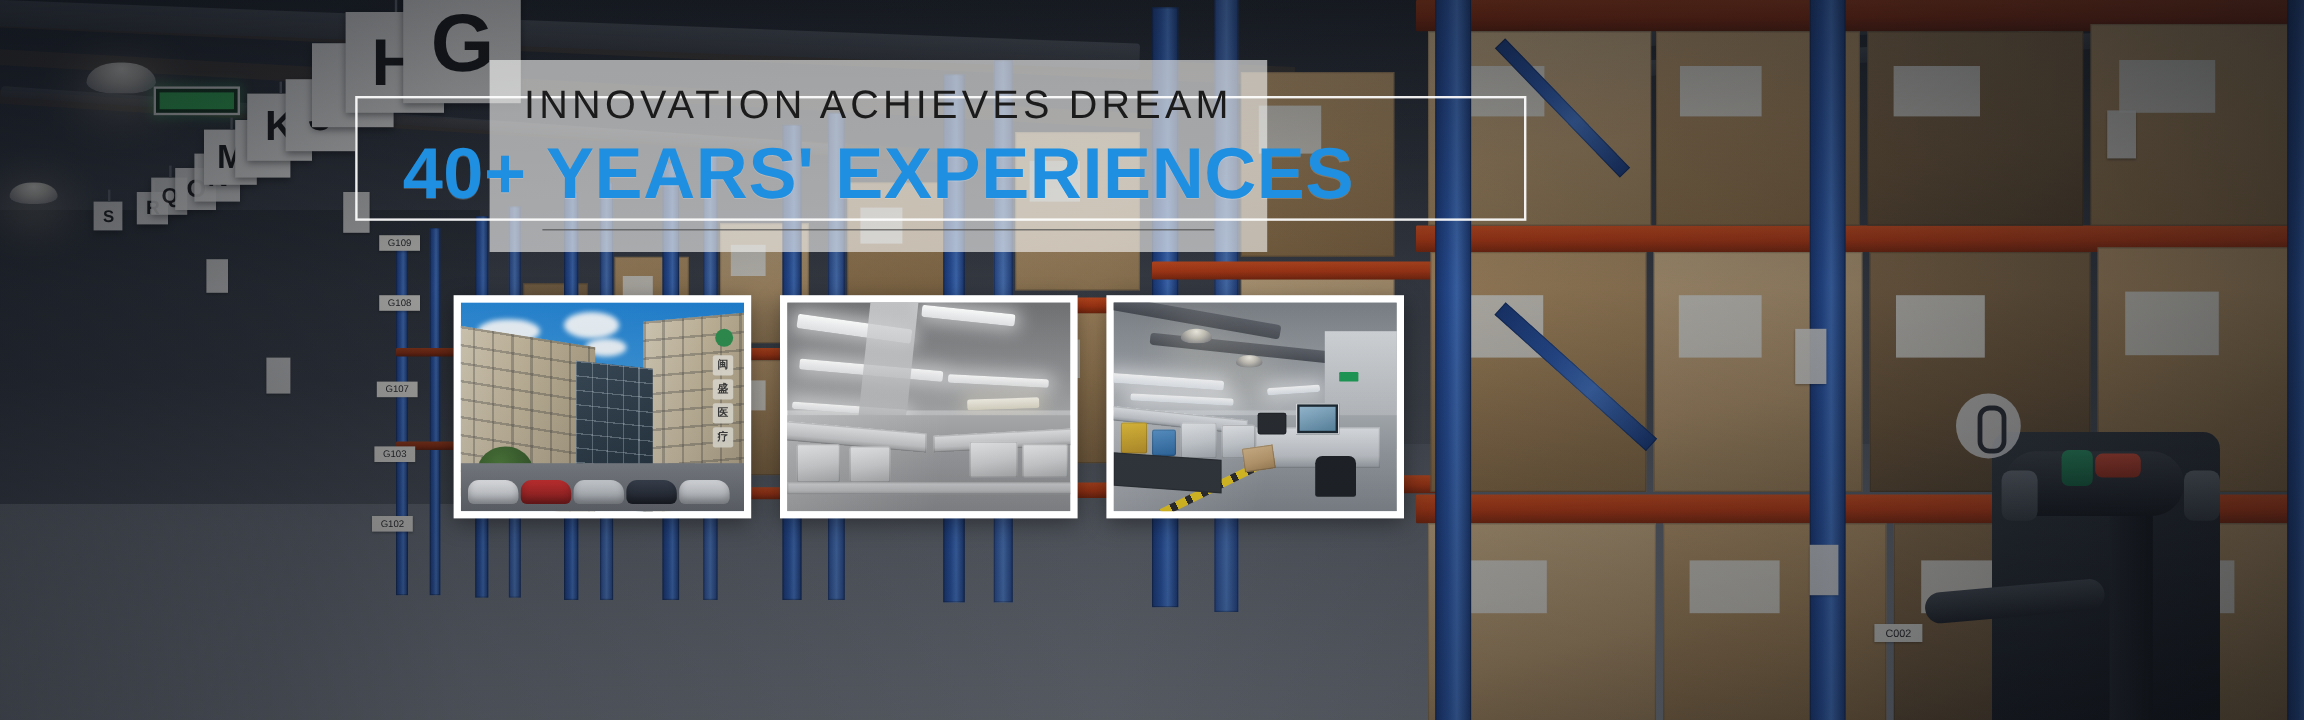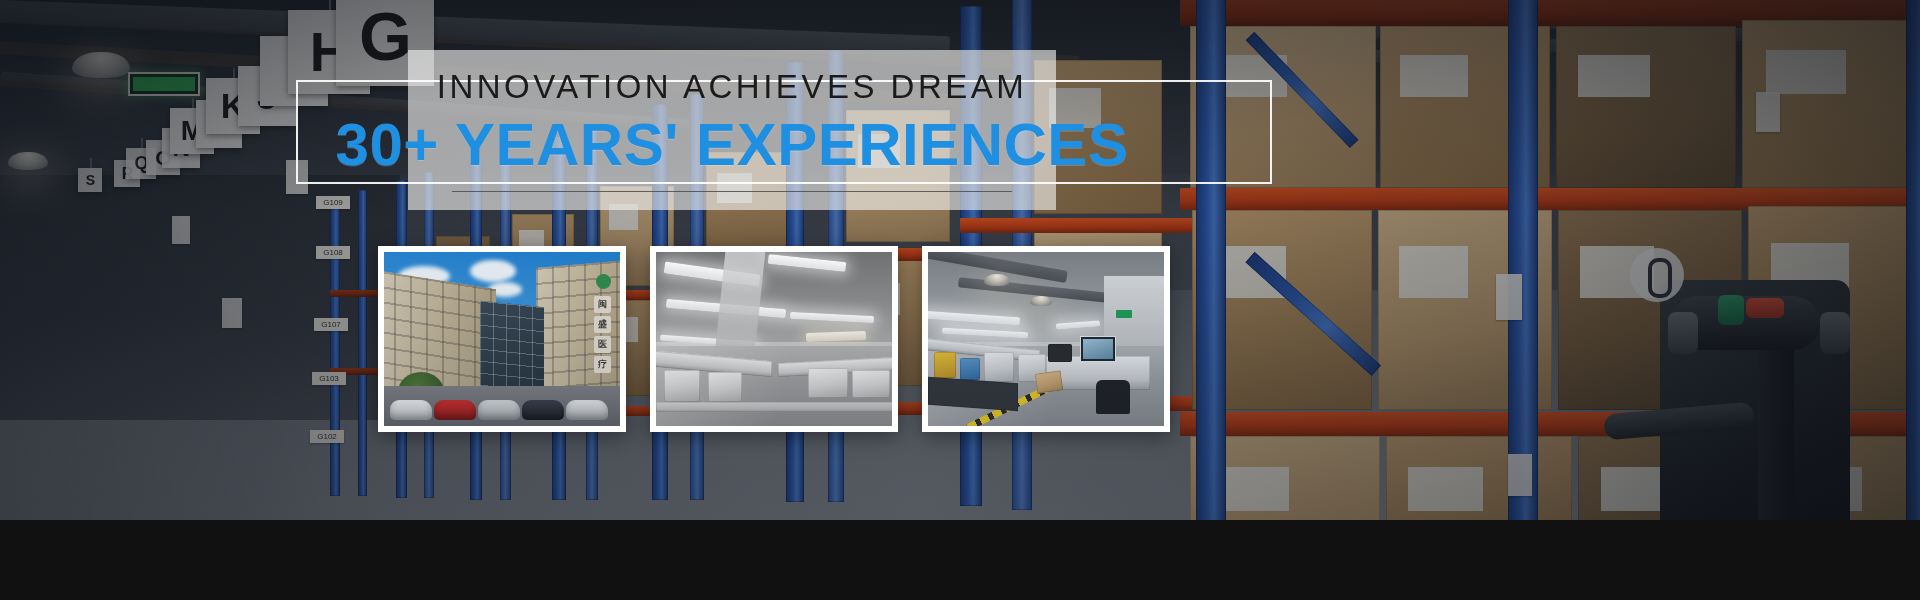--- a/index.html
+++ b/index.html
@@ -3,21 +3,21 @@
 <meta charset="utf-8">
 <style>
   html, body {
     margin: 0;
     padding: 0;
     background: #111;
   }
   .banner {
     position: relative;
     width: 1920px;
-    height: 520px;
+    height: 600px;
     overflow: hidden;
     font-family: "Liberation Sans", sans-serif;
     background: #ffffff;
   }
 
   
   .bg {
     position: absolute;
     inset: 0;
     overflow: hidden;
@@ -618,21 +618,21 @@
     </div>
 
     <div class="bg-veil"></div>
   </div>
 
   <div class="panel"></div>
   <div class="frame"></div>
 
   <div class="headline-wrap">
     <div class="line-top">INNOVATION  ACHIEVES  DREAM</div>
-    <div class="line-main">30+ YEARS' EXPERIENCES</div>
+    <div class="line-main">40+ YEARS' EXPERIENCES</div>
     <div class="rule"></div>
   </div>
 
   <div class="thumbs">
 
     <div class="thumb">
       <div class="thumb-inner">
         <div class="sky"></div>
         <div class="cloud" style="left:14px;top:14px;width:52px;height:20px;"></div>
         <div class="cloud" style="left:86px;top:8px;width:46px;height:22px;"></div>

